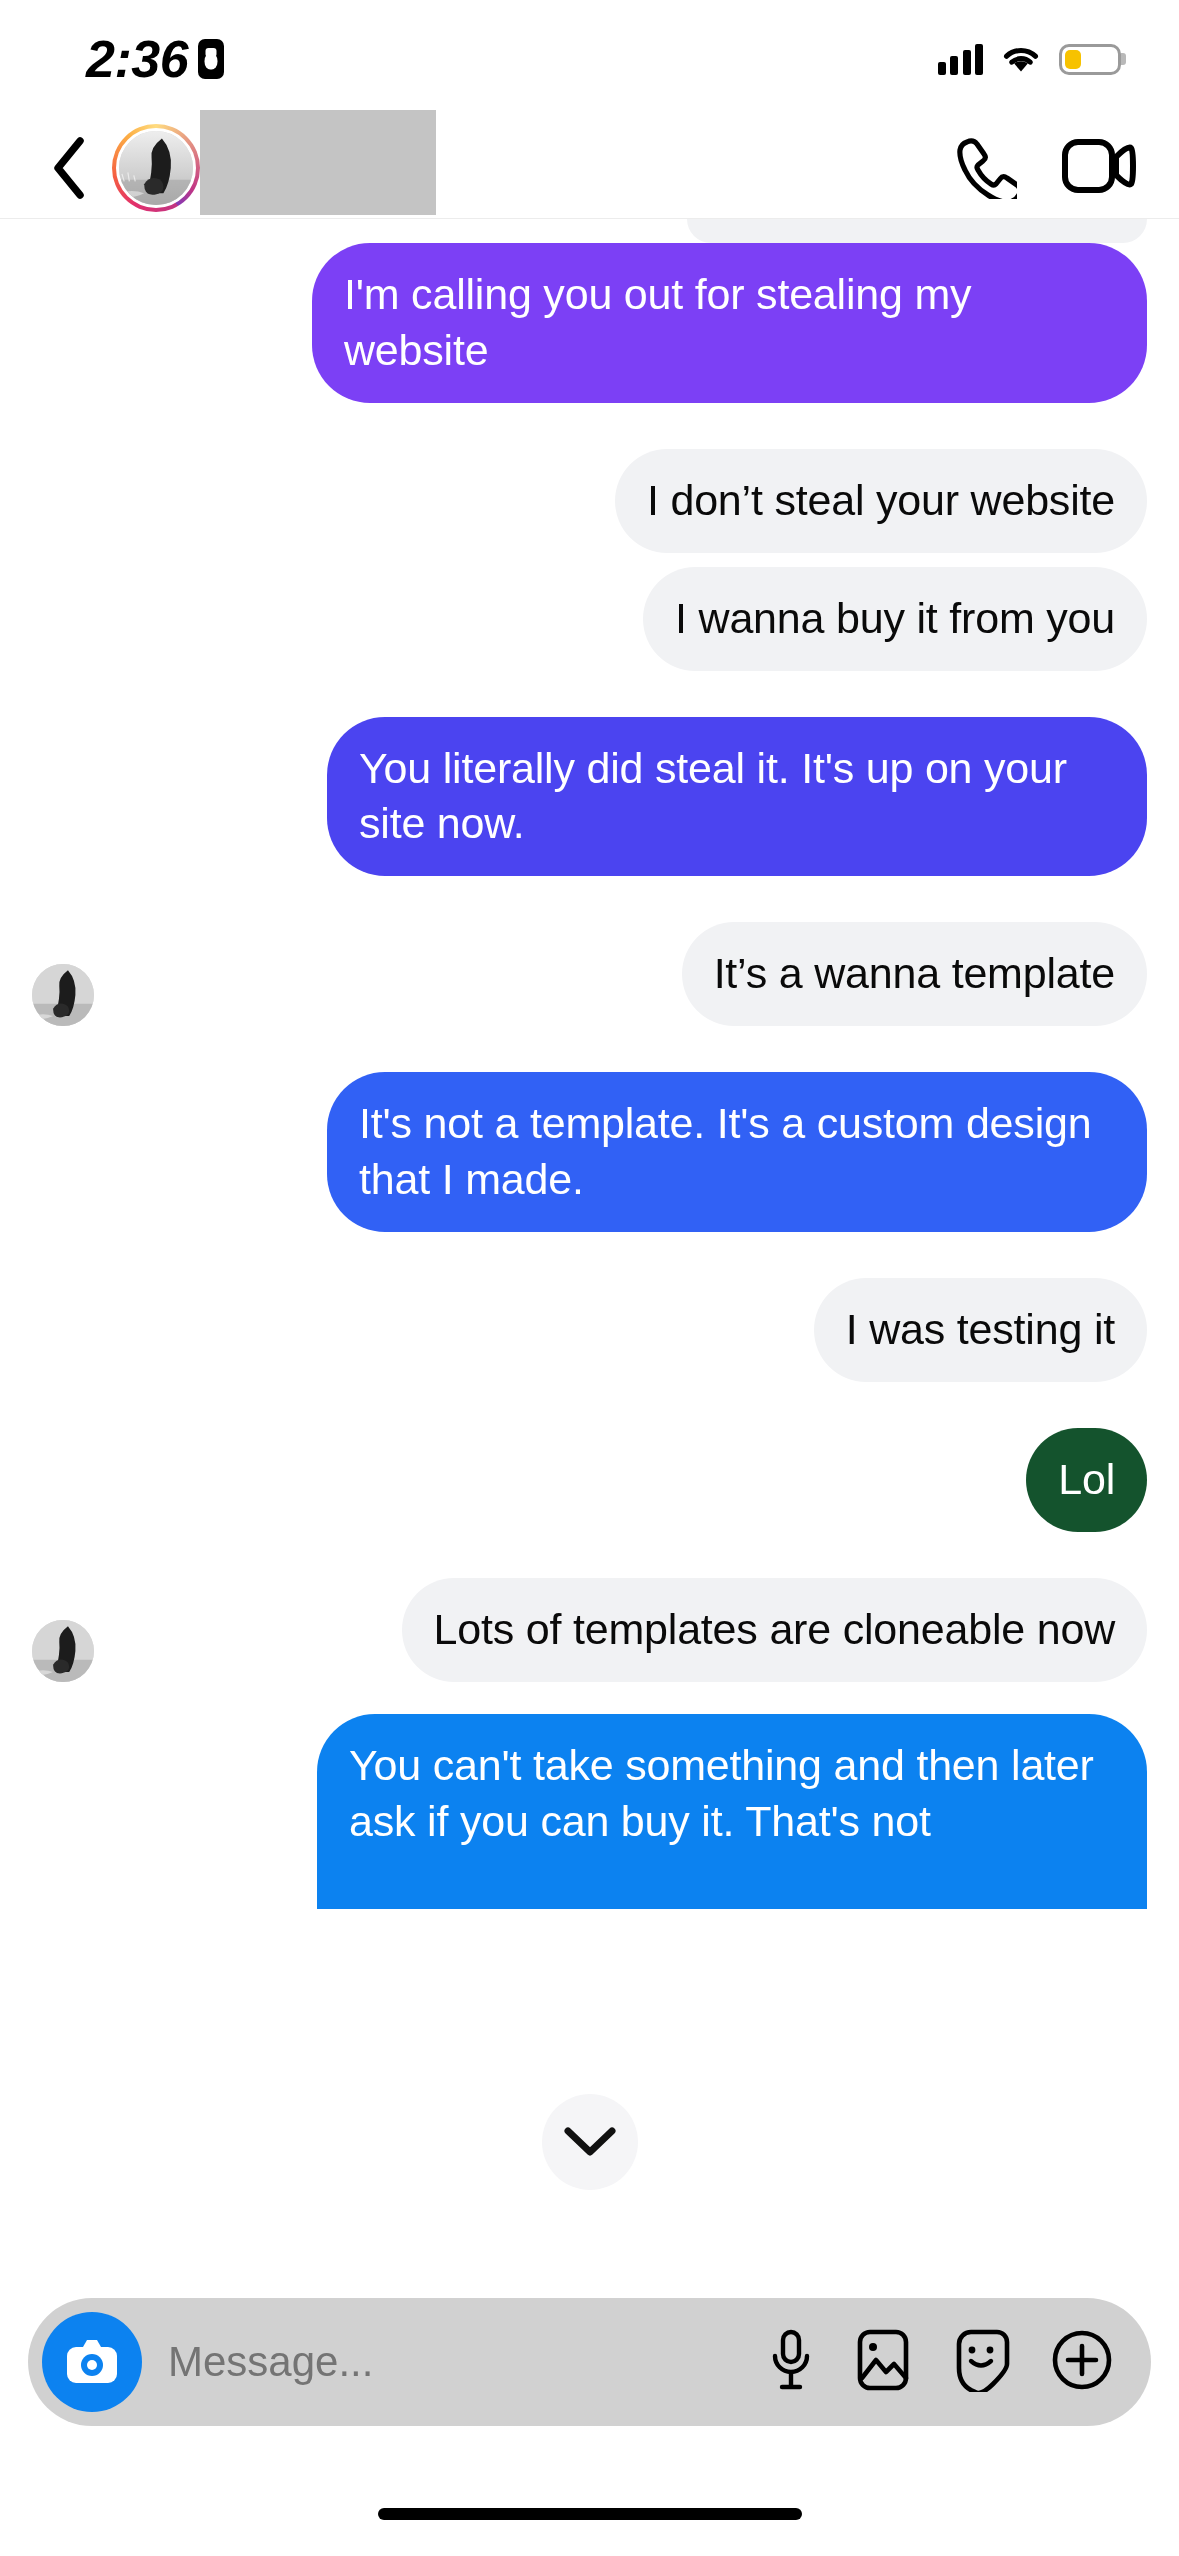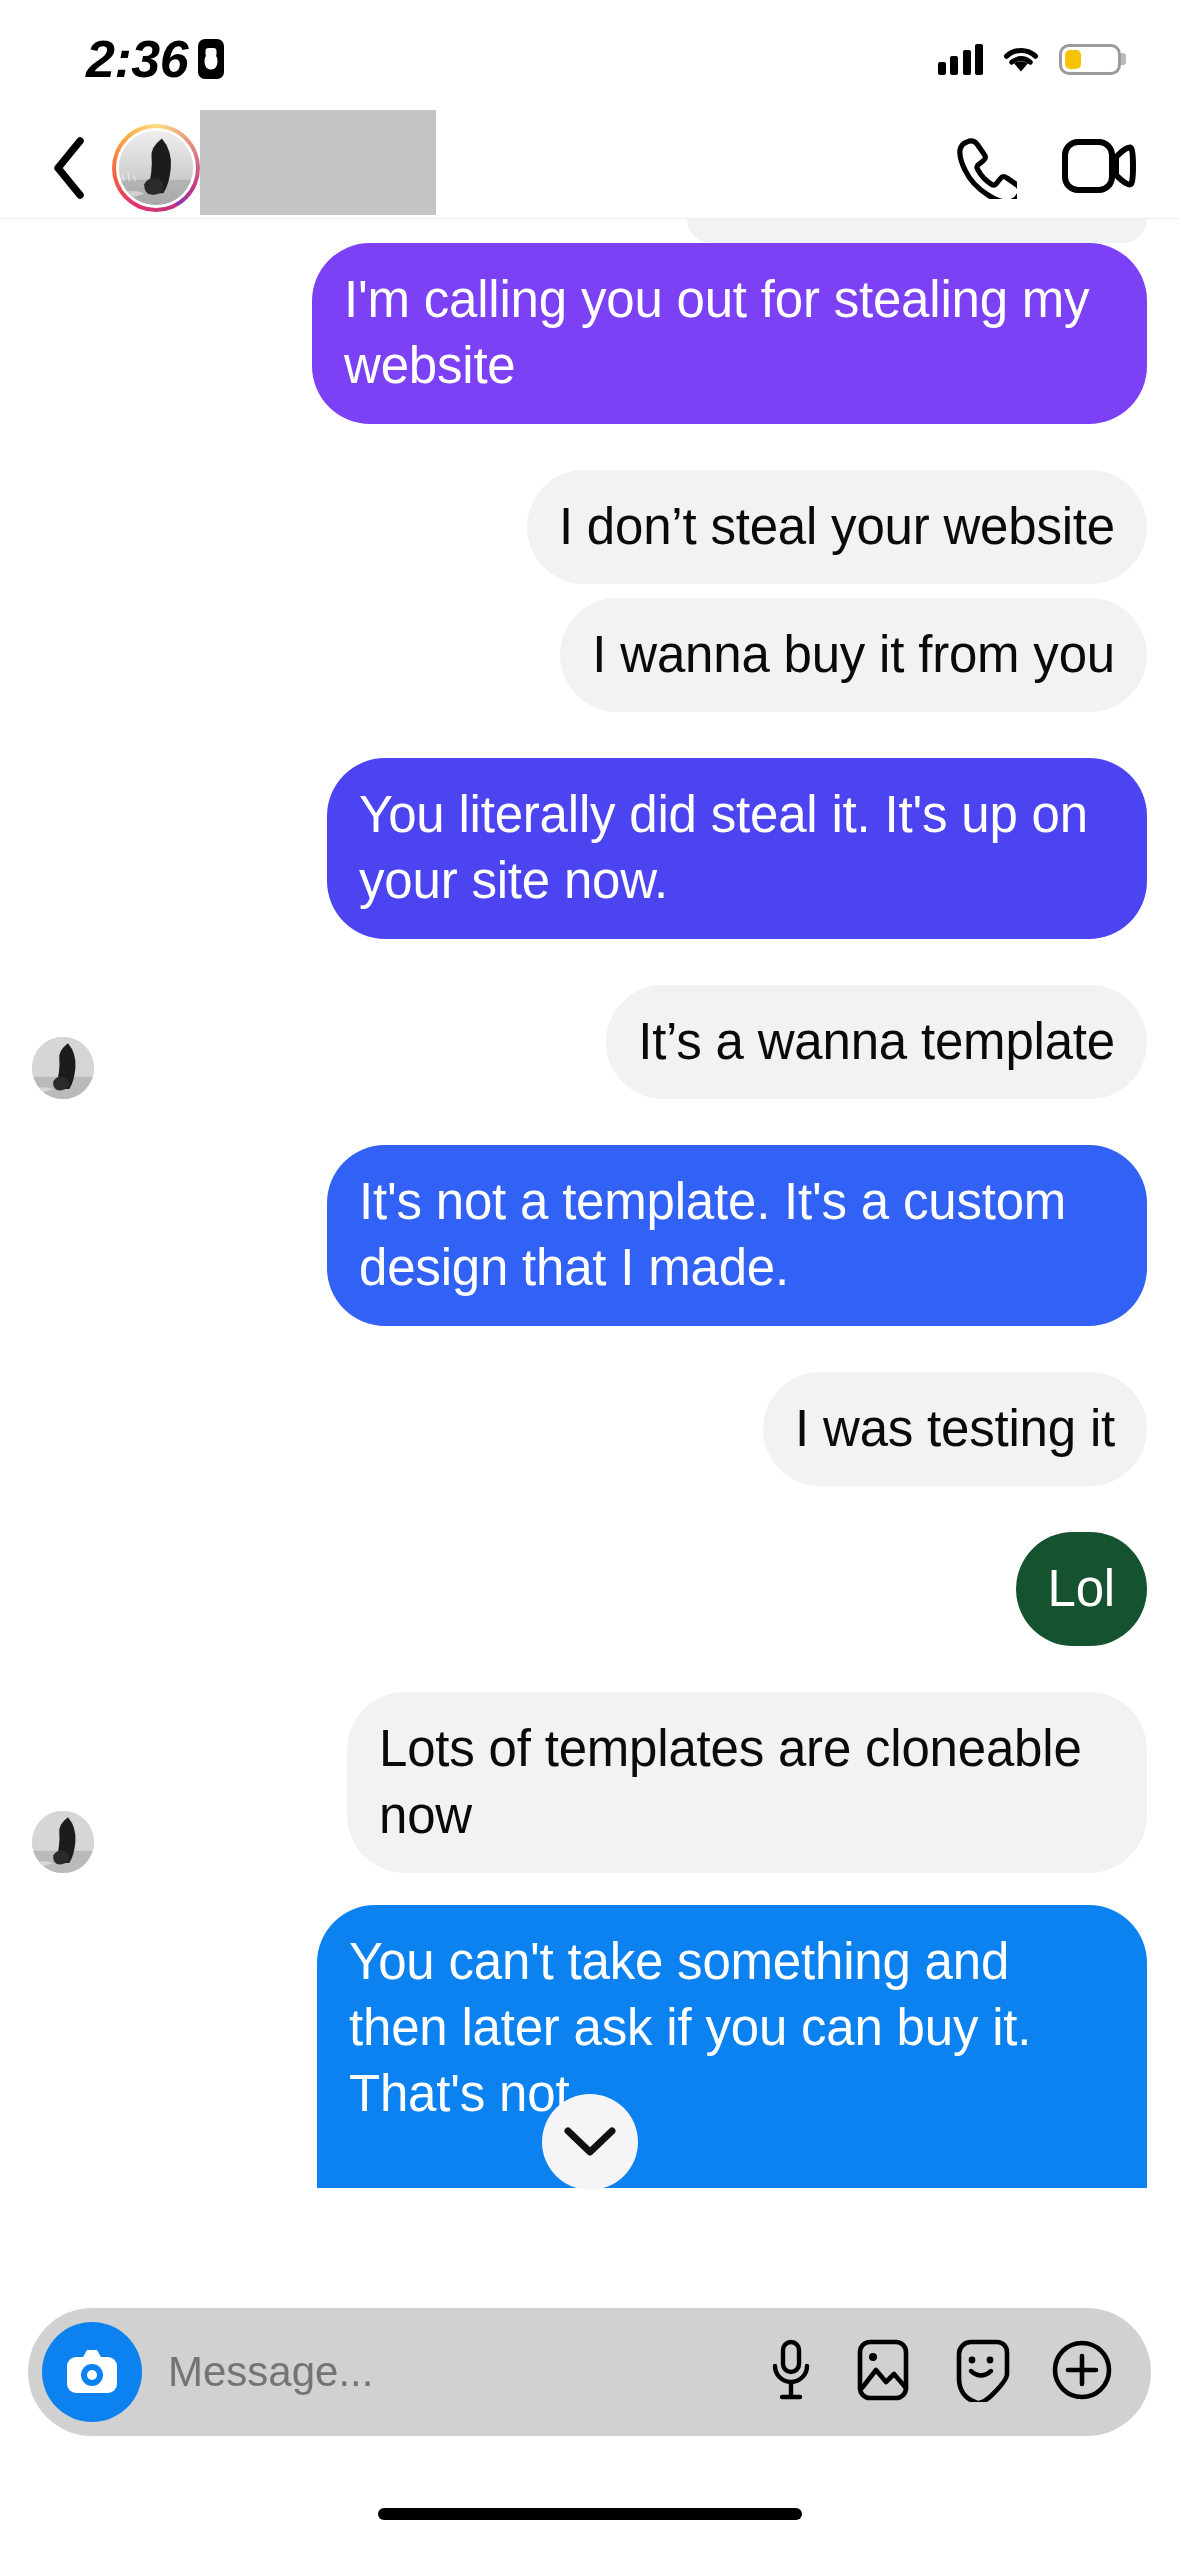--- a/index.html
+++ b/index.html
@@ -151,21 +151,21 @@
   .row-avatar {
     width:62px; height:62px; border-radius:50%;
     overflow:hidden; flex:0 0 auto;
     margin-right:14px; background:#d8d8d8;
   }
   .row-avatar.spacer { background:transparent; }
   .bubble {
     max-width:800px;
     padding:24px 32px;
     border-radius:58px;
-    font-size:51px;
+    font-size:43px;
     line-height:1.30;
     letter-spacing:-0.2px;
     word-wrap:break-word;
   }
   .bubble.in {
     background:#F1F2F4; color:#0a0a0a;
   }
   .bubble.out { color:#ffffff; }
   .bubble.clipped { border-radius:58px 58px 0 0; }
   .gap { height:32px; }
@@ -181,21 +181,21 @@
     top:2094px;
     width:96px; height:96px;
     border-radius:50%;
     background:#F5F5F7;
     display:flex; align-items:center; justify-content:center;
     z-index:8;
   }
 
   
   .composer {
-    position:absolute; bottom:120px; left:0;
+    position:absolute; bottom:130px; left:0;
     width:1179px;
     padding:0 28px;
     z-index:10;
   }
   .composer-bar {
     height:128px;
     background:#d1d1d1;
     border-radius:64px;
     display:flex; align-items:center;
     padding:0 38px 0 14px;

